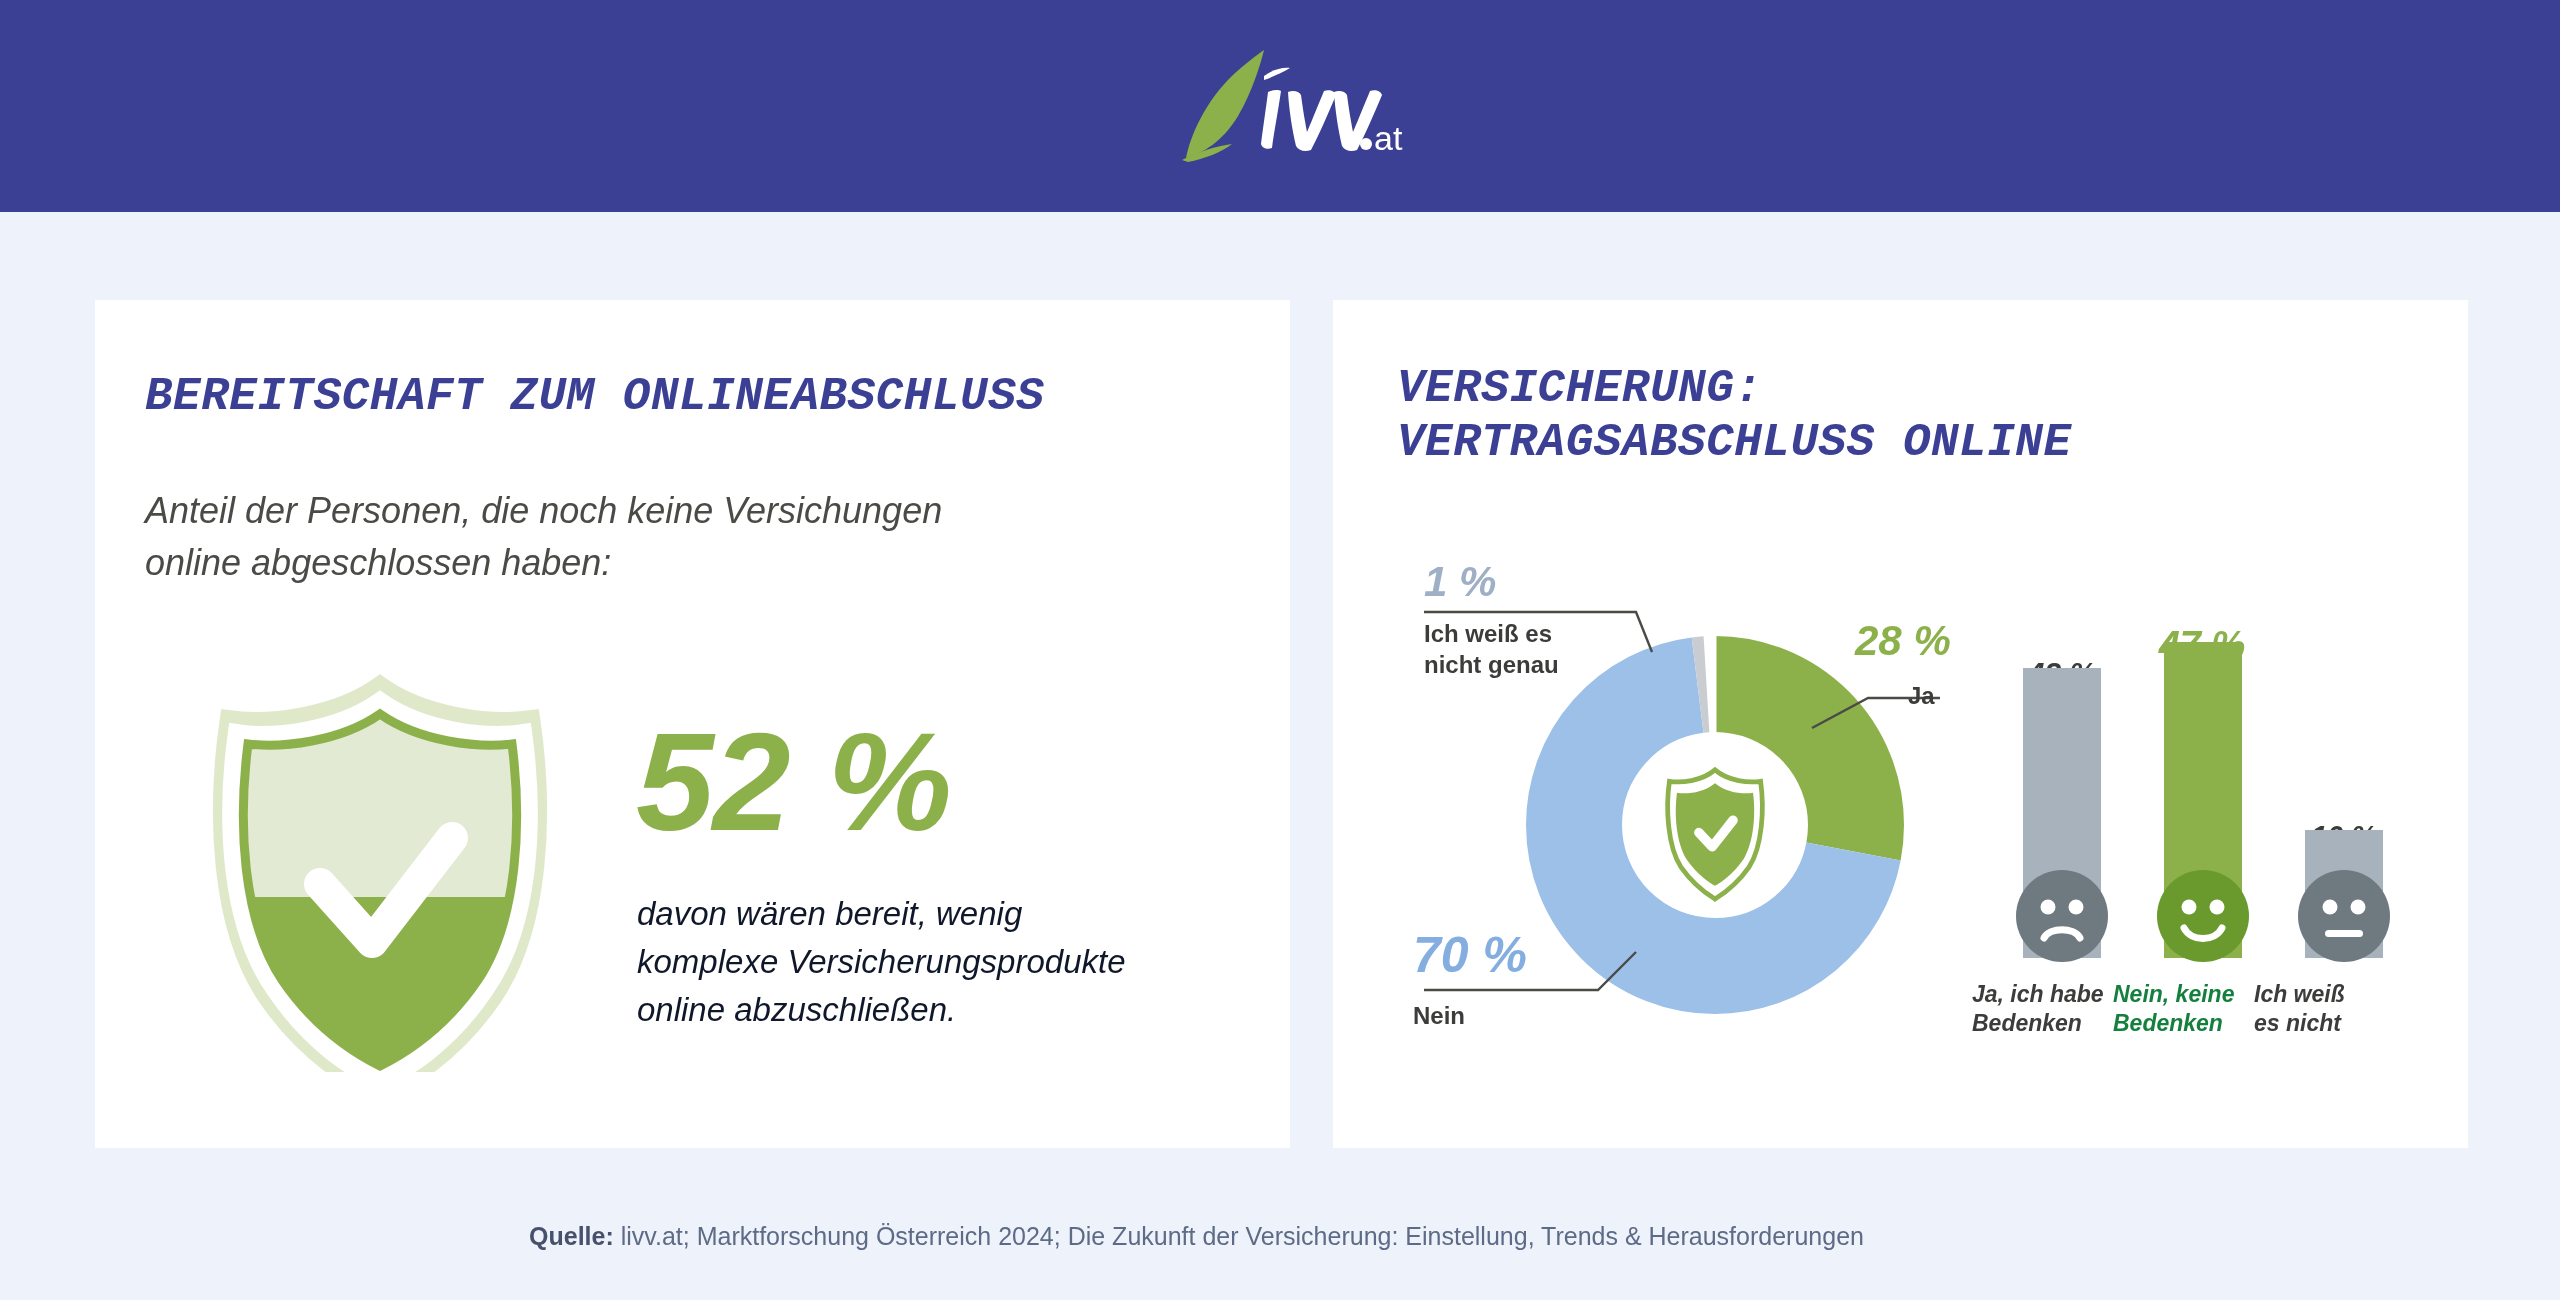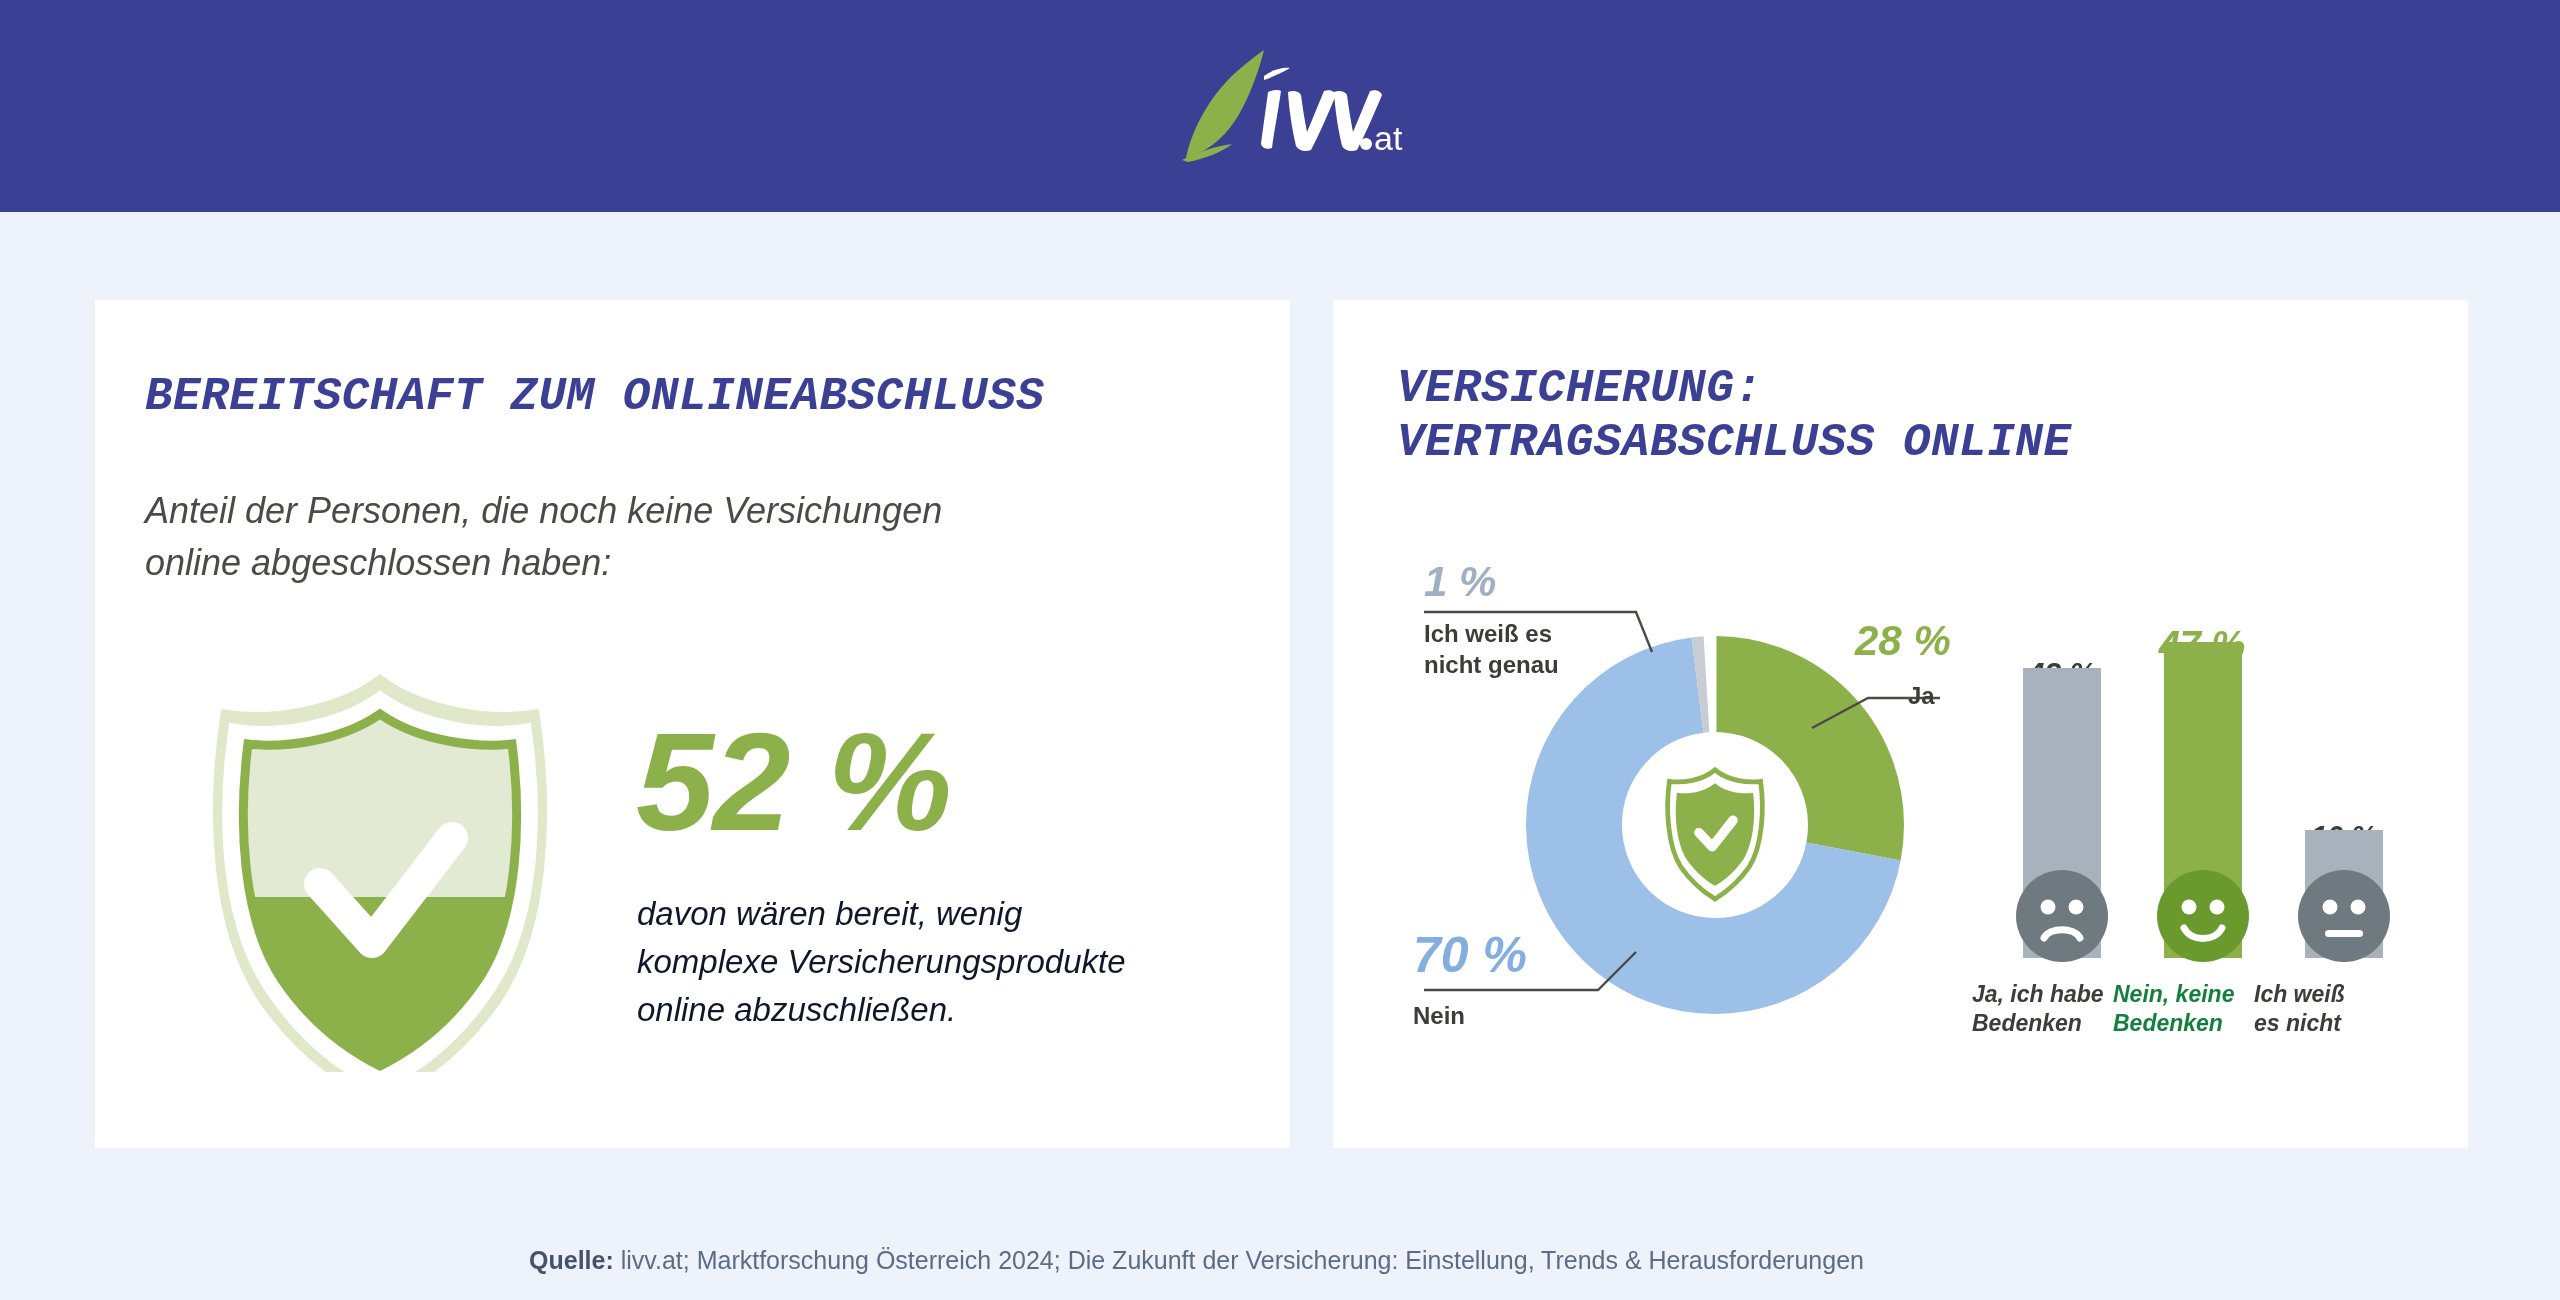--- a/index.html
+++ b/index.html
@@ -75,21 +75,21 @@
   }
   .face{position:absolute;width:92px;height:92px;border-radius:50%;}
   .bar-cap{
     position:absolute;width:180px;text-align:left;
     font-weight:bold;font-style:italic;font-size:23px;color:#3c3c3a;
     line-height:1.28;white-space:pre-line;
   }
 
   .source{
     position:absolute;left:0;top:1222px;width:2393px;text-align:center;
-    font-size:25px;color:#5d6b86;margin-top:24px;
+    font-size:25px;color:#5d6b86;
   }
   .source b{color:#46516b;}
 </style>
 </head>
 <body>
 
 <div class="header-bar"></div>
 
 <div class="logo">
   <svg width="240" height="130" viewBox="0 0 240 130">

